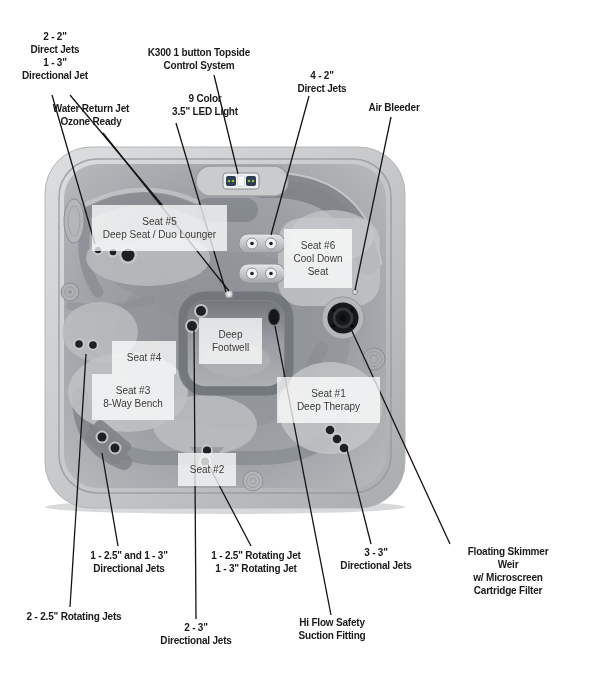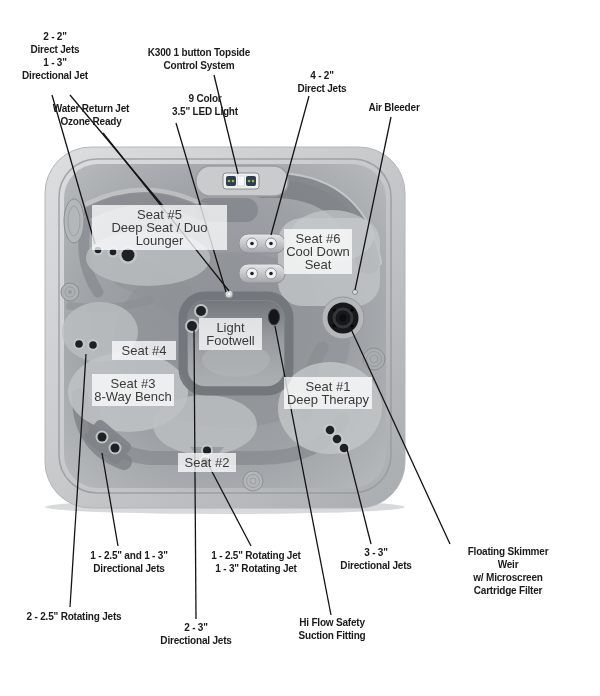--- a/index.html
+++ b/index.html
@@ -2,22 +2,22 @@
 <html><head>
 <meta charset="utf-8">
 <style>
   html,body{margin:0;padding:0;background:#ffffff;}
   .stage{position:relative;width:600px;height:696px;background:#fff;overflow:hidden;
          font-family:"Liberation Sans","DejaVu Sans",sans-serif;}
   .stage svg{position:absolute;left:0;top:0;}
   .callout{position:absolute;transform:translateX(-50%);text-align:center;
            font-size:10px;line-height:13px;font-weight:bold;color:#1a1a1a;
            white-space:pre-line;letter-spacing:-0.2px;}
-  .seat-box{position:absolute;text-align:center;font-size:13px;line-height:13px;
-            color:#3a3a3a;background:rgba(255,255,255,0.75);padding:3px 2px;
+  .seat-box{position:absolute;text-align:center;font-size:10px;line-height:13px;
+            color:#3a3a3a;background:rgba(255,255,255,0.75);padding:10px 2px;
             white-space:pre-line;box-sizing:border-box;}
   .ring{fill:#c7cacc;opacity:.9;}
   .core{fill:#1e2124;}
   .chromejet{fill:#f0f1f2;stroke:#90969a;stroke-width:1;}
   .leader{stroke:#141414;stroke-width:1.3;fill:none;}
 </style>
 </head>
 <body>
 
 <div class="stage">
@@ -235,22 +235,22 @@
   <div class="callout" style="left:508px;top:545px;">Floating Skimmer Weir
 w/ Microscreen Cartridge Filter</div>
   <div class="callout" style="left:332px;top:616px;">Hi Flow Safety
 Suction Fitting</div>
 
   <div class="seat-box" style="left:92px;top:205px;width:135px;">Seat #5
 Deep Seat / Duo Lounger</div>
   <div class="seat-box" style="left:284px;top:229px;width:68px;">Seat #6
 Cool Down
 Seat</div>
-  <div class="seat-box" style="left:199px;top:318px;width:63px;">Light
+  <div class="seat-box" style="left:199px;top:318px;width:63px;">Deep
 Footwell</div>
   <div class="seat-box" style="left:112px;top:341px;width:64px;">Seat #4</div>
   <div class="seat-box" style="left:92px;top:374px;width:82px;">Seat #3
 8-Way Bench</div>
   <div class="seat-box" style="left:178px;top:421px;width:58px;margin-top:32px;">Seat #2</div>
-  <div class="seat-box" style="left:277px;top:377px;width:88px;margin-left:7px;">Seat #1
+  <div class="seat-box" style="left:277px;top:377px;width:103px;">Seat #1
 Deep Therapy</div>
 
 </div>
 
 </body></html>

